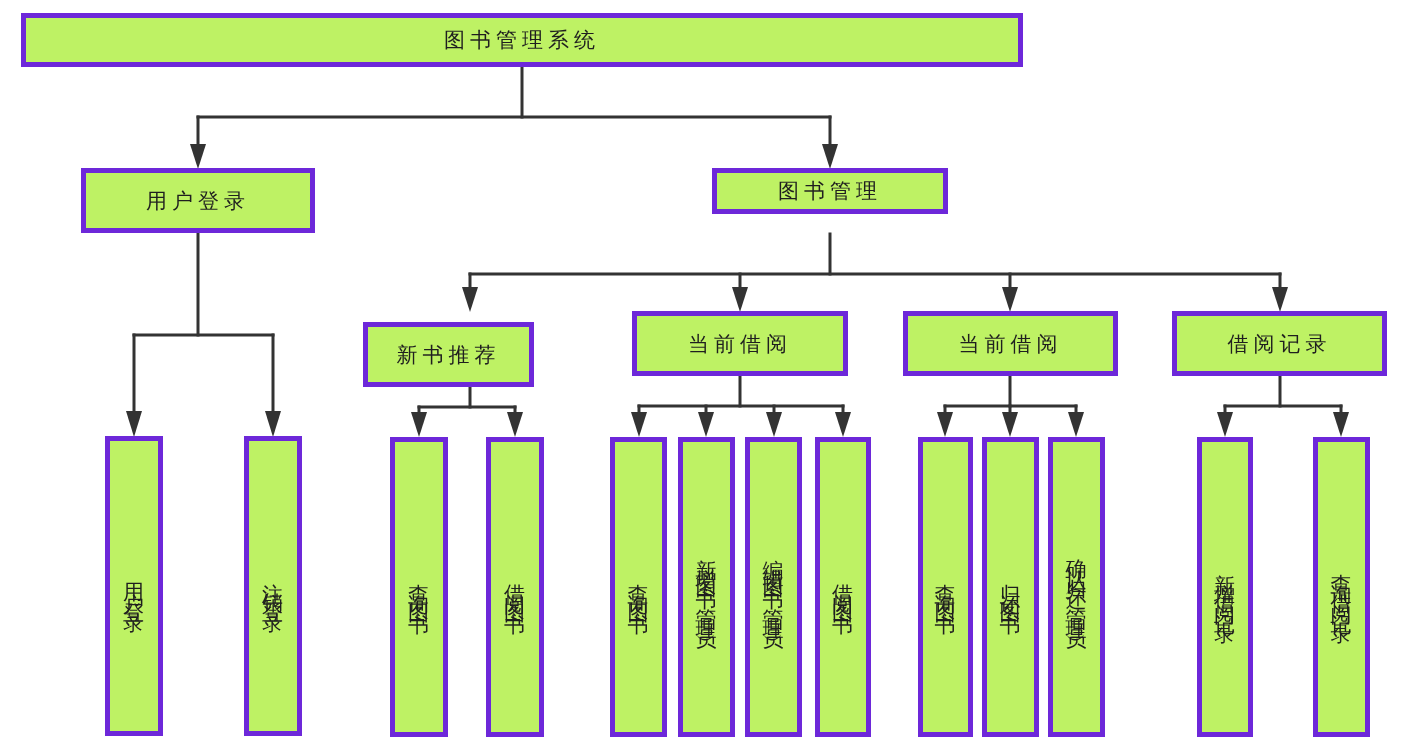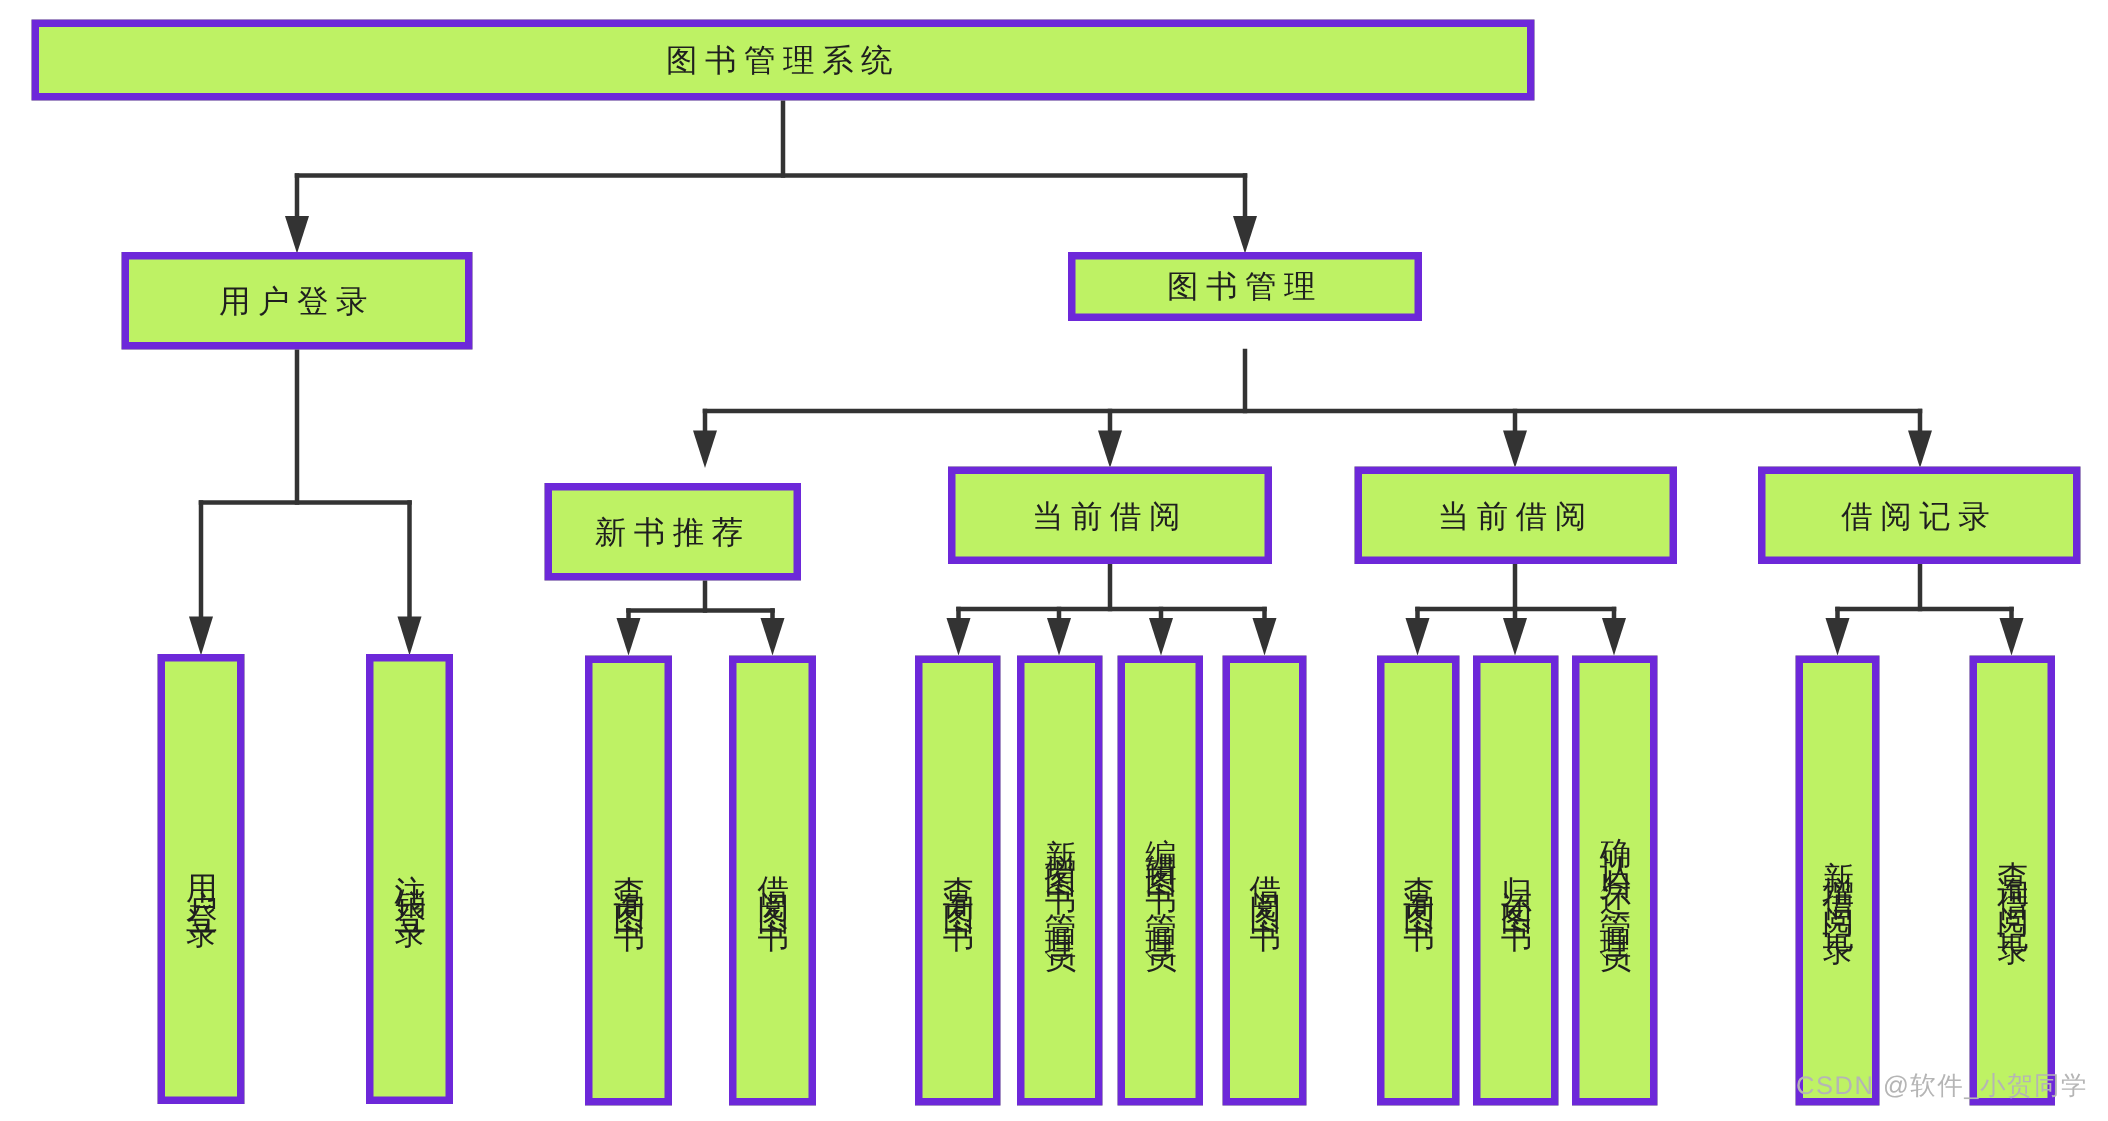--- a/index.html
+++ b/index.html
@@ -185,15 +185,14 @@
     <span>确认归还（管理员）</span>
   </div>
 
   <div class="node leaf" style="left:1197px;top:437px;width:56px;height:300px">
     <span>新增借阅记录</span>
   </div>
   <div class="node leaf" style="left:1313px;top:437px;width:57px;height:300px">
     <span>查询借阅记录</span>
   </div>
 
-  <div class="watermark">CSDN @软件_小贺同学</div>
 
 </div>
 
 </body></html>

